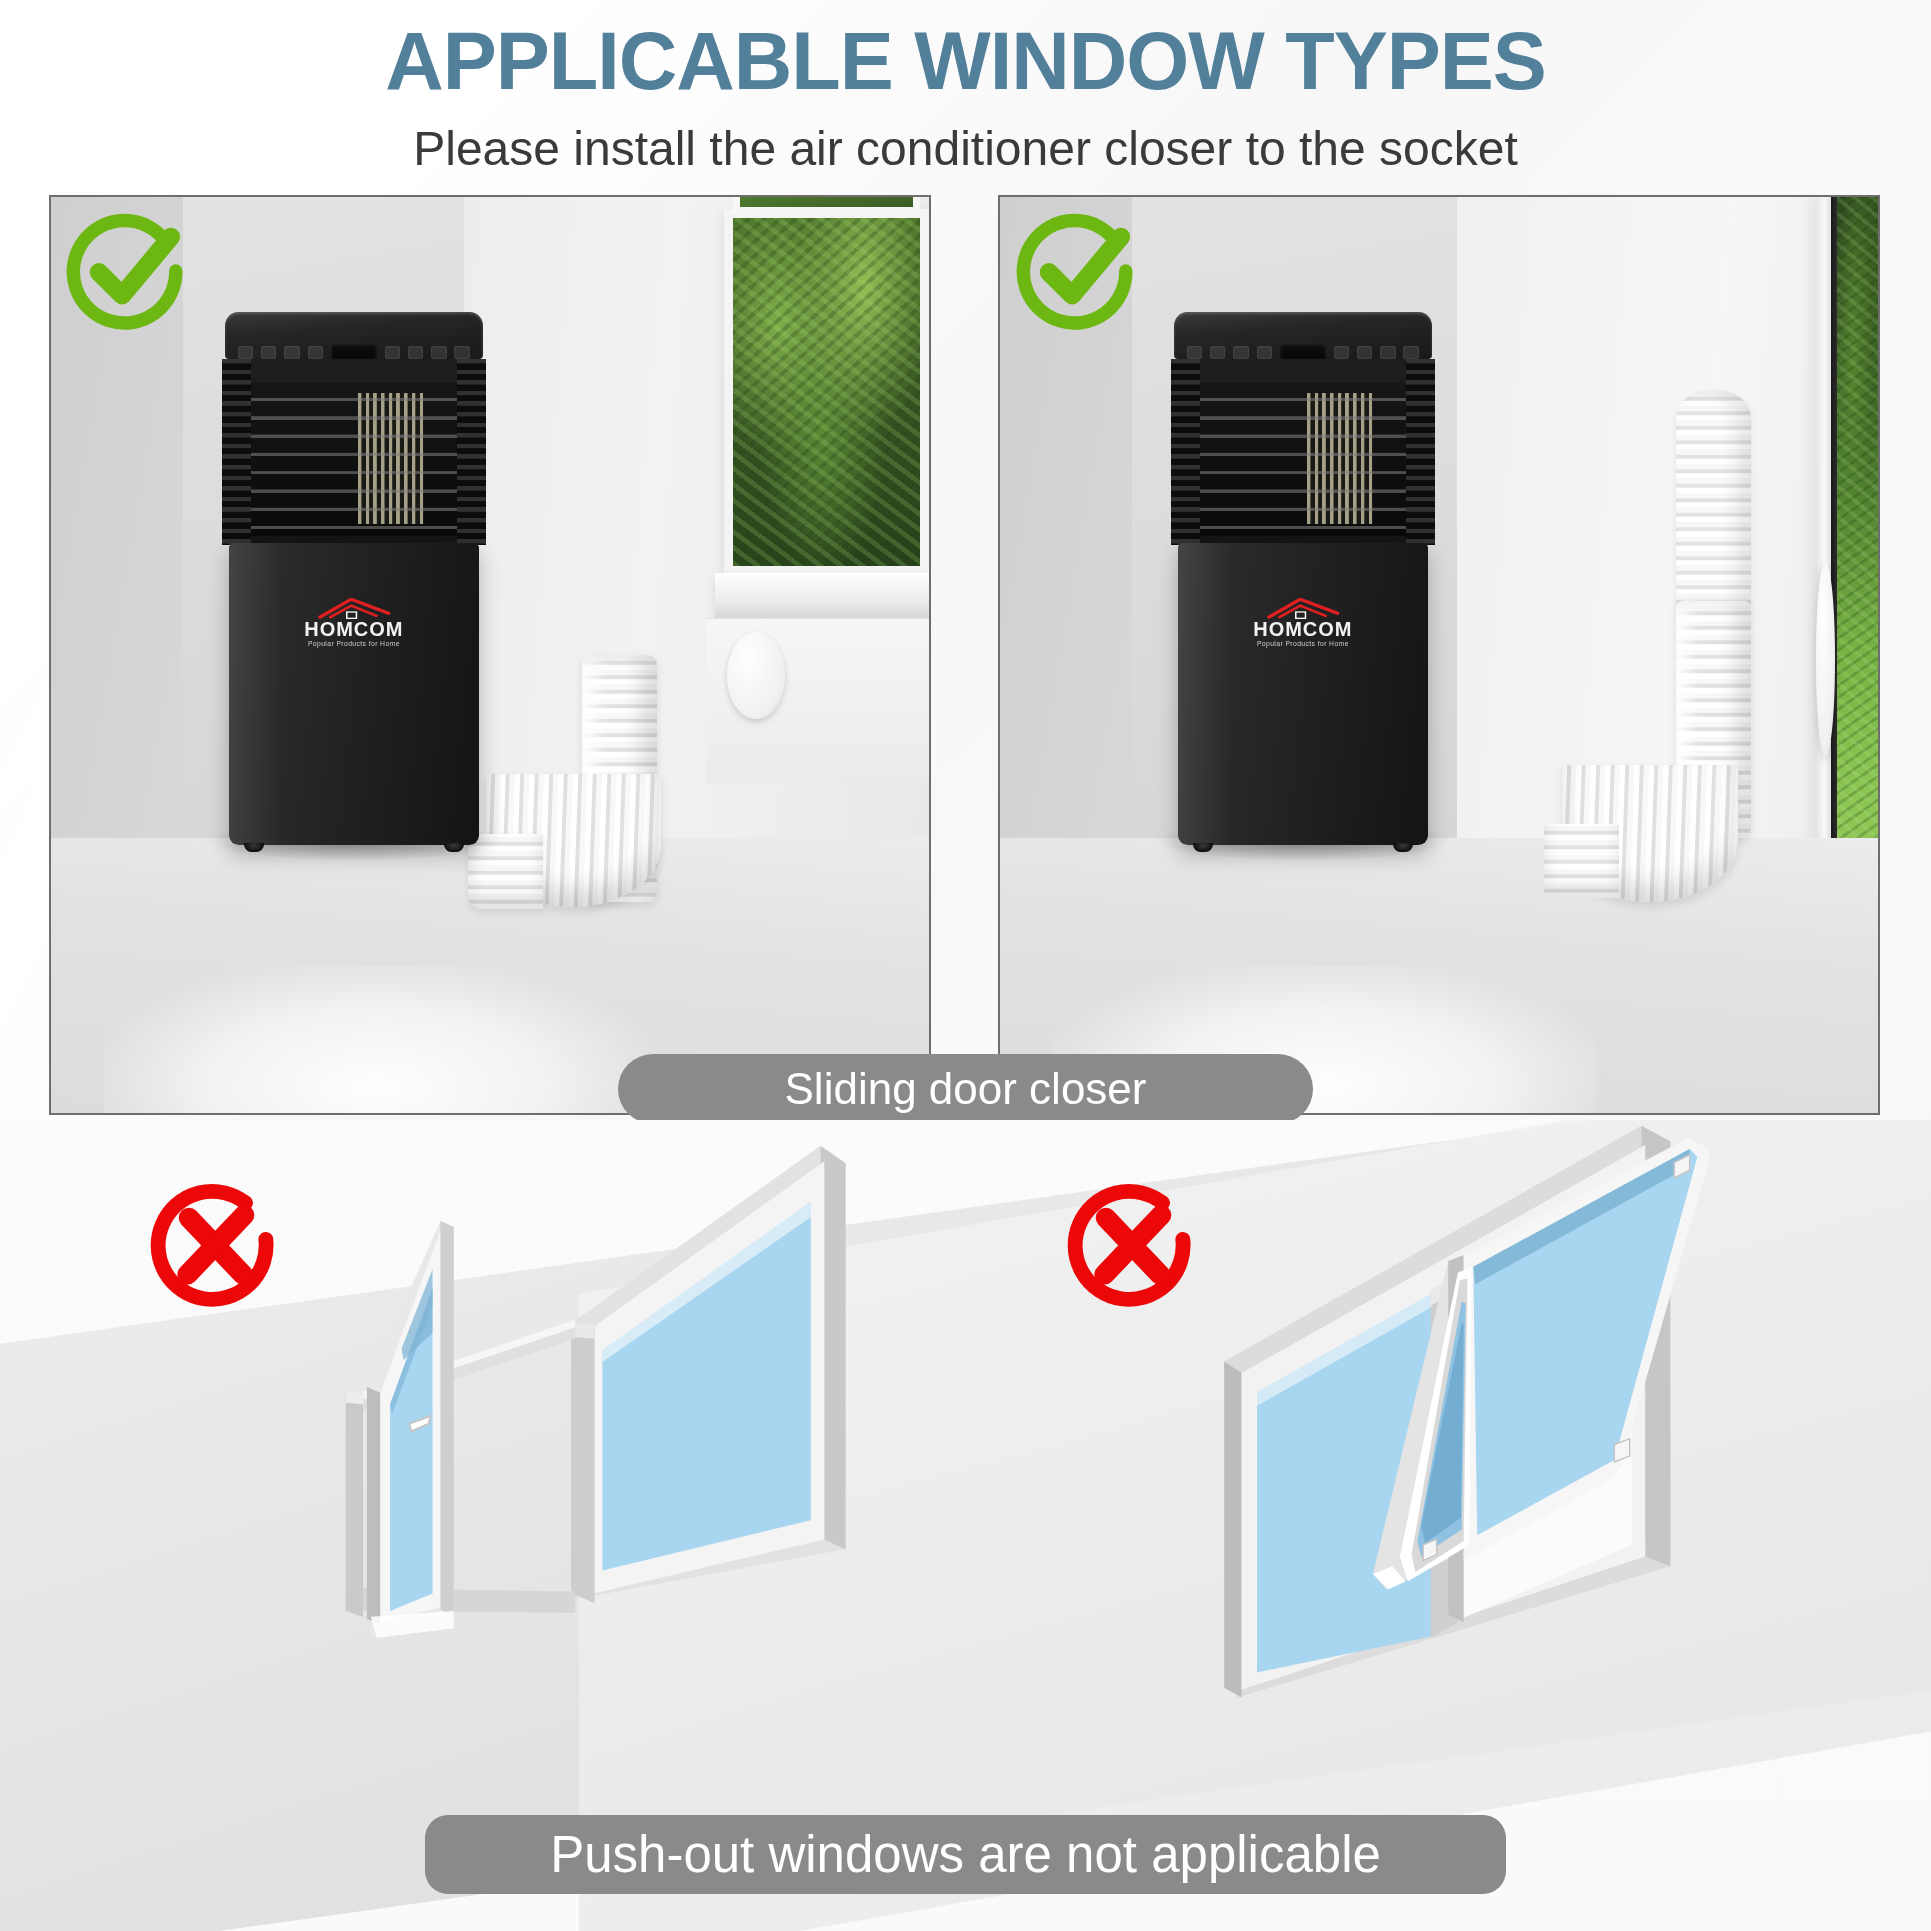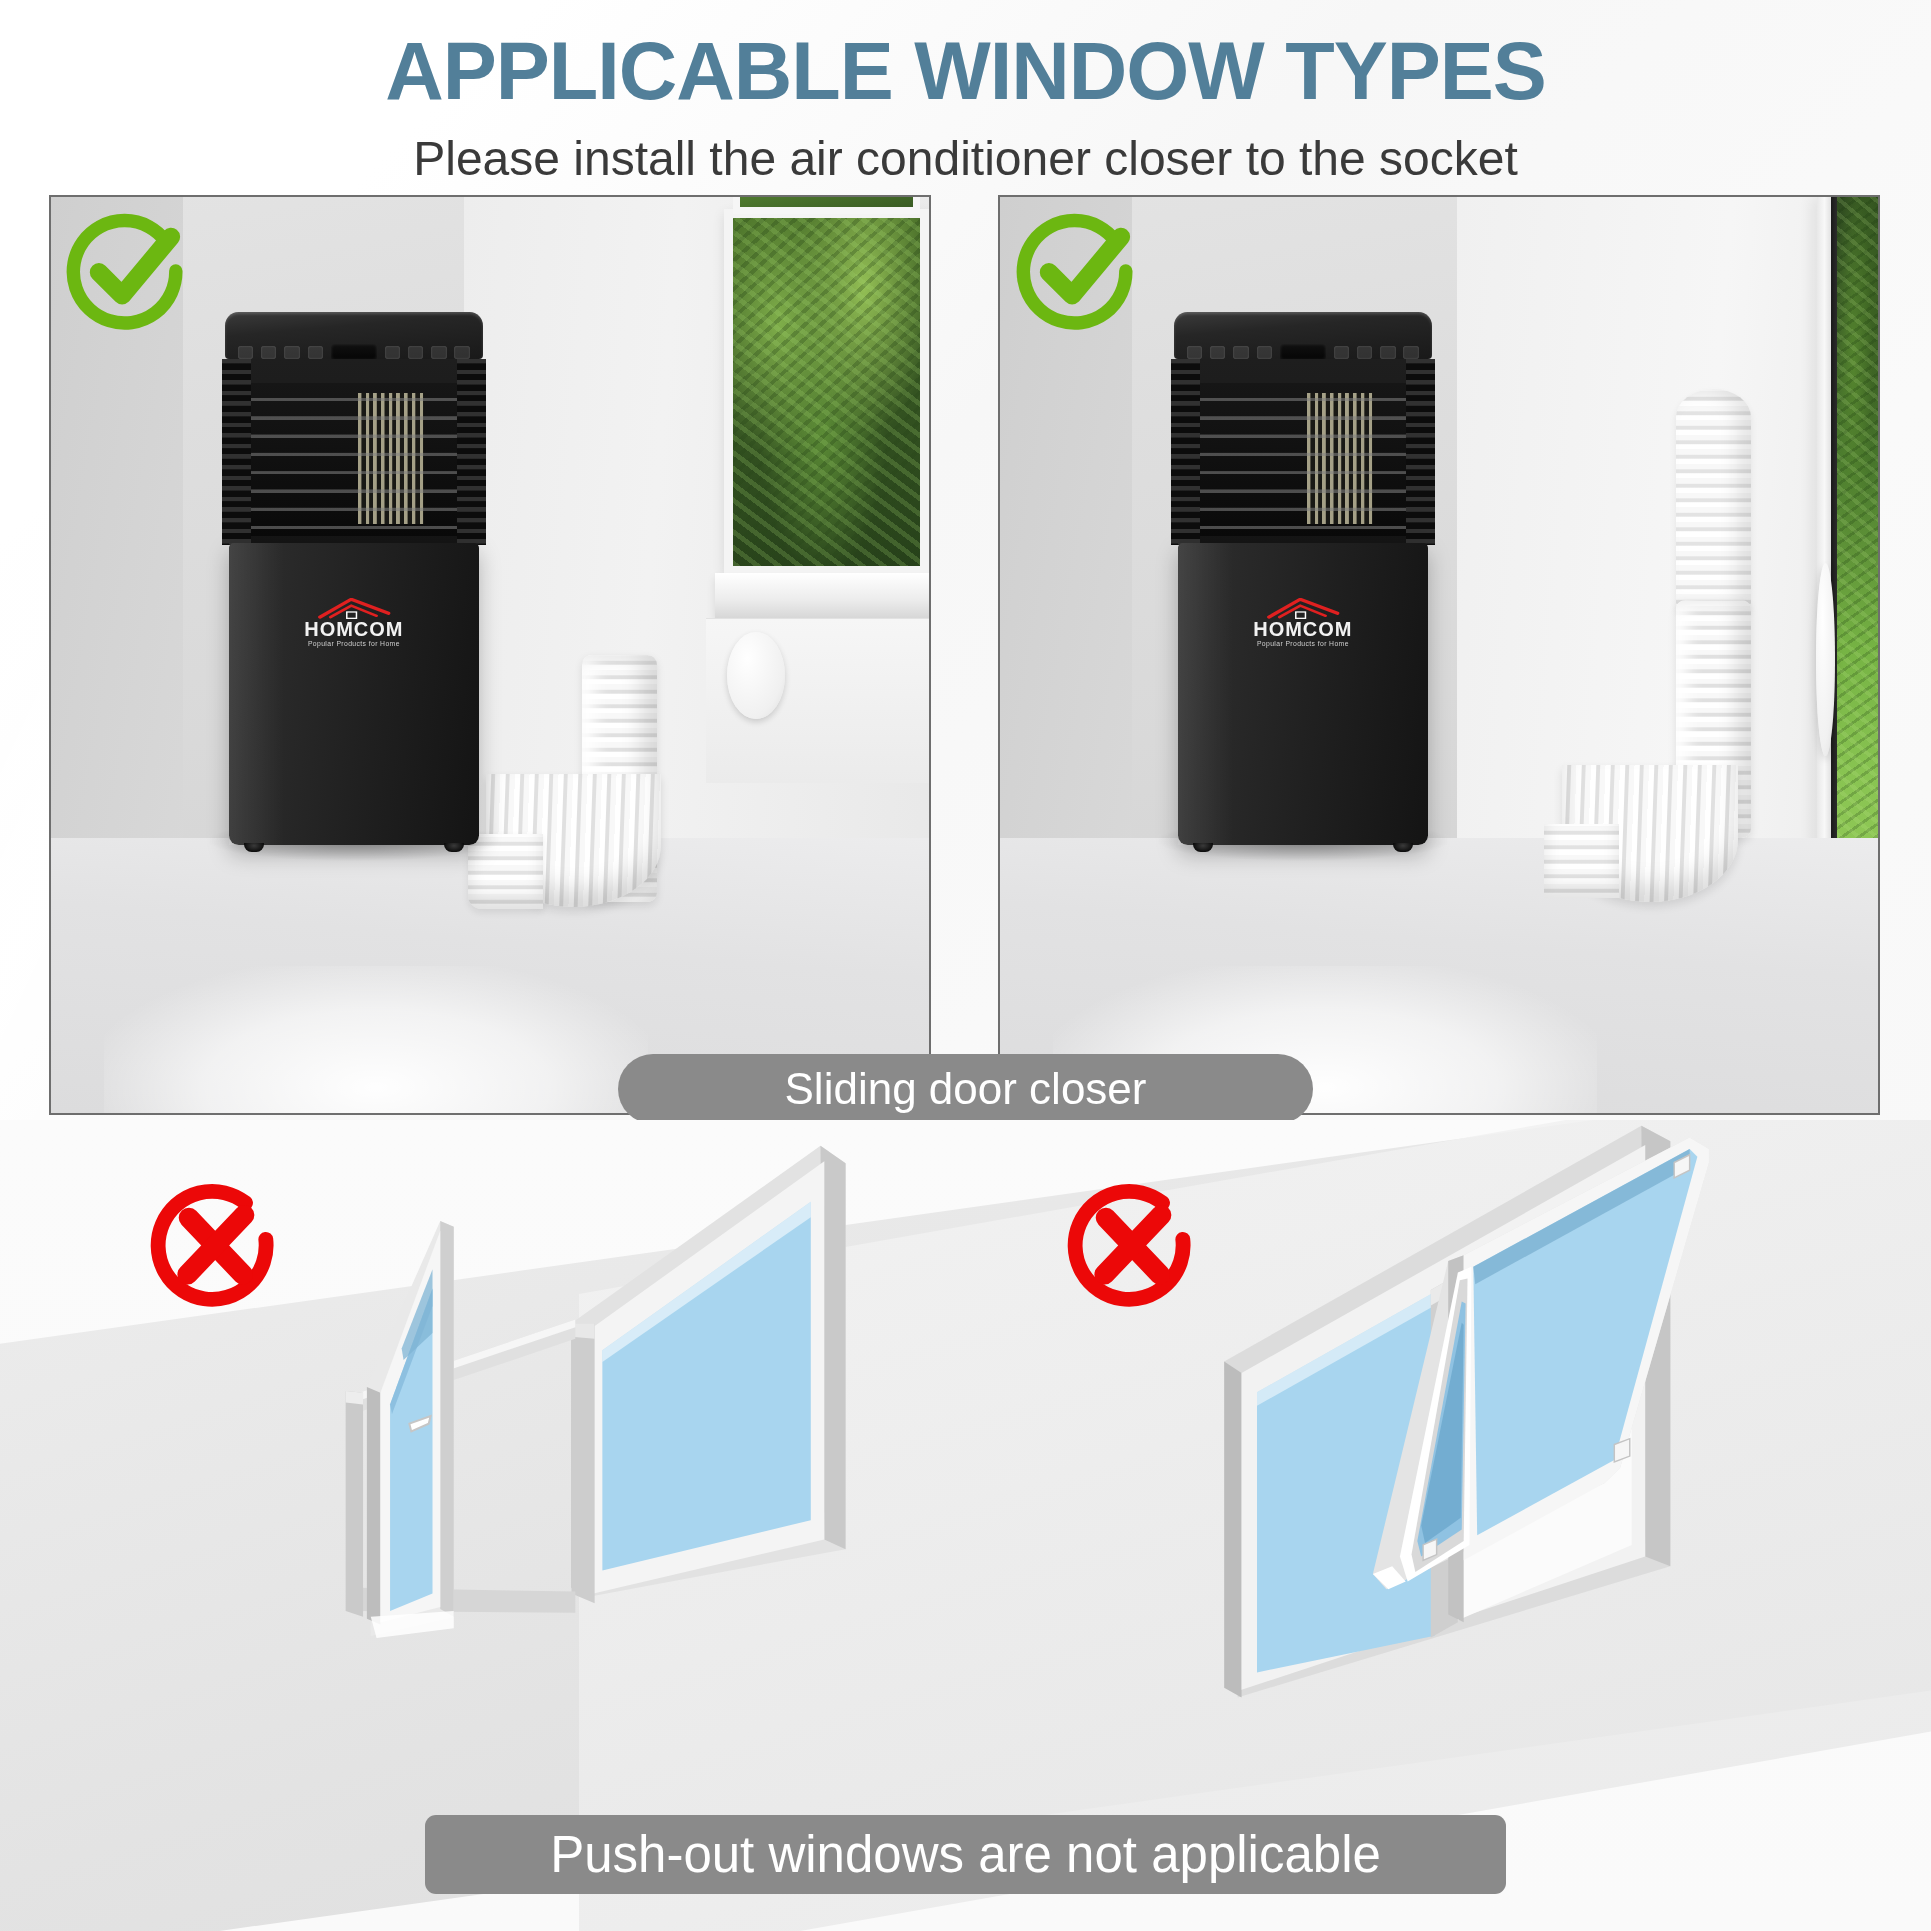--- a/index.html
+++ b/index.html
@@ -19,21 +19,21 @@
     position: absolute; inset: 0;
     background:
       linear-gradient(135deg, #ffffff 0%, #ffffff 14%, #f7f7f7 36%, #fafafa 60%, #f6f6f6 100%);
   }
   #bg-wash-2 {
     position: absolute; left:0; top:0; width: 290px; height: 1159px;
     background: linear-gradient(115deg, rgba(255,255,255,0) 0%, rgba(255,255,255,0.95) 55%, rgba(255,255,255,0) 100%);
   }
 
   
-  #header { position: absolute; left: 0; top: 10px; width: 1931px; height: 193px; text-align: center; }
+  #header { position: absolute; left: 0; top: 0; width: 1931px; height: 193px; text-align: center; }
   #title {
     font-size: 81px;
     font-weight: 700;
     letter-spacing: -1px;
     color: #527f99;
     line-height: 1;
     padding-top: 21px;
     white-space: nowrap;
   }
   #subtitle {
@@ -349,21 +349,21 @@
     display: flex; align-items: center; justify-content: center;
     white-space: nowrap;
   }
   #pill-sliding {
     left: 618px; top: 1054px; width: 695px; height: 70px;
     border-radius: 35px;
     font-size: 44px;
   }
   #pill-pushout {
     left: 425px; top: 1815px; width: 1081px; height: 79px;
-    border-radius: 11px;
+    border-radius: 23px;
     font-size: 51px;
   }
 
   
   #bottom-area {
     position: absolute; left: 0; top: 1120px; width: 1931px; height: 811px;
     overflow: hidden;
   }
   #bottom-floor {
     position:absolute; left: 0; top: 0; width: 1931px; height: 811px;

